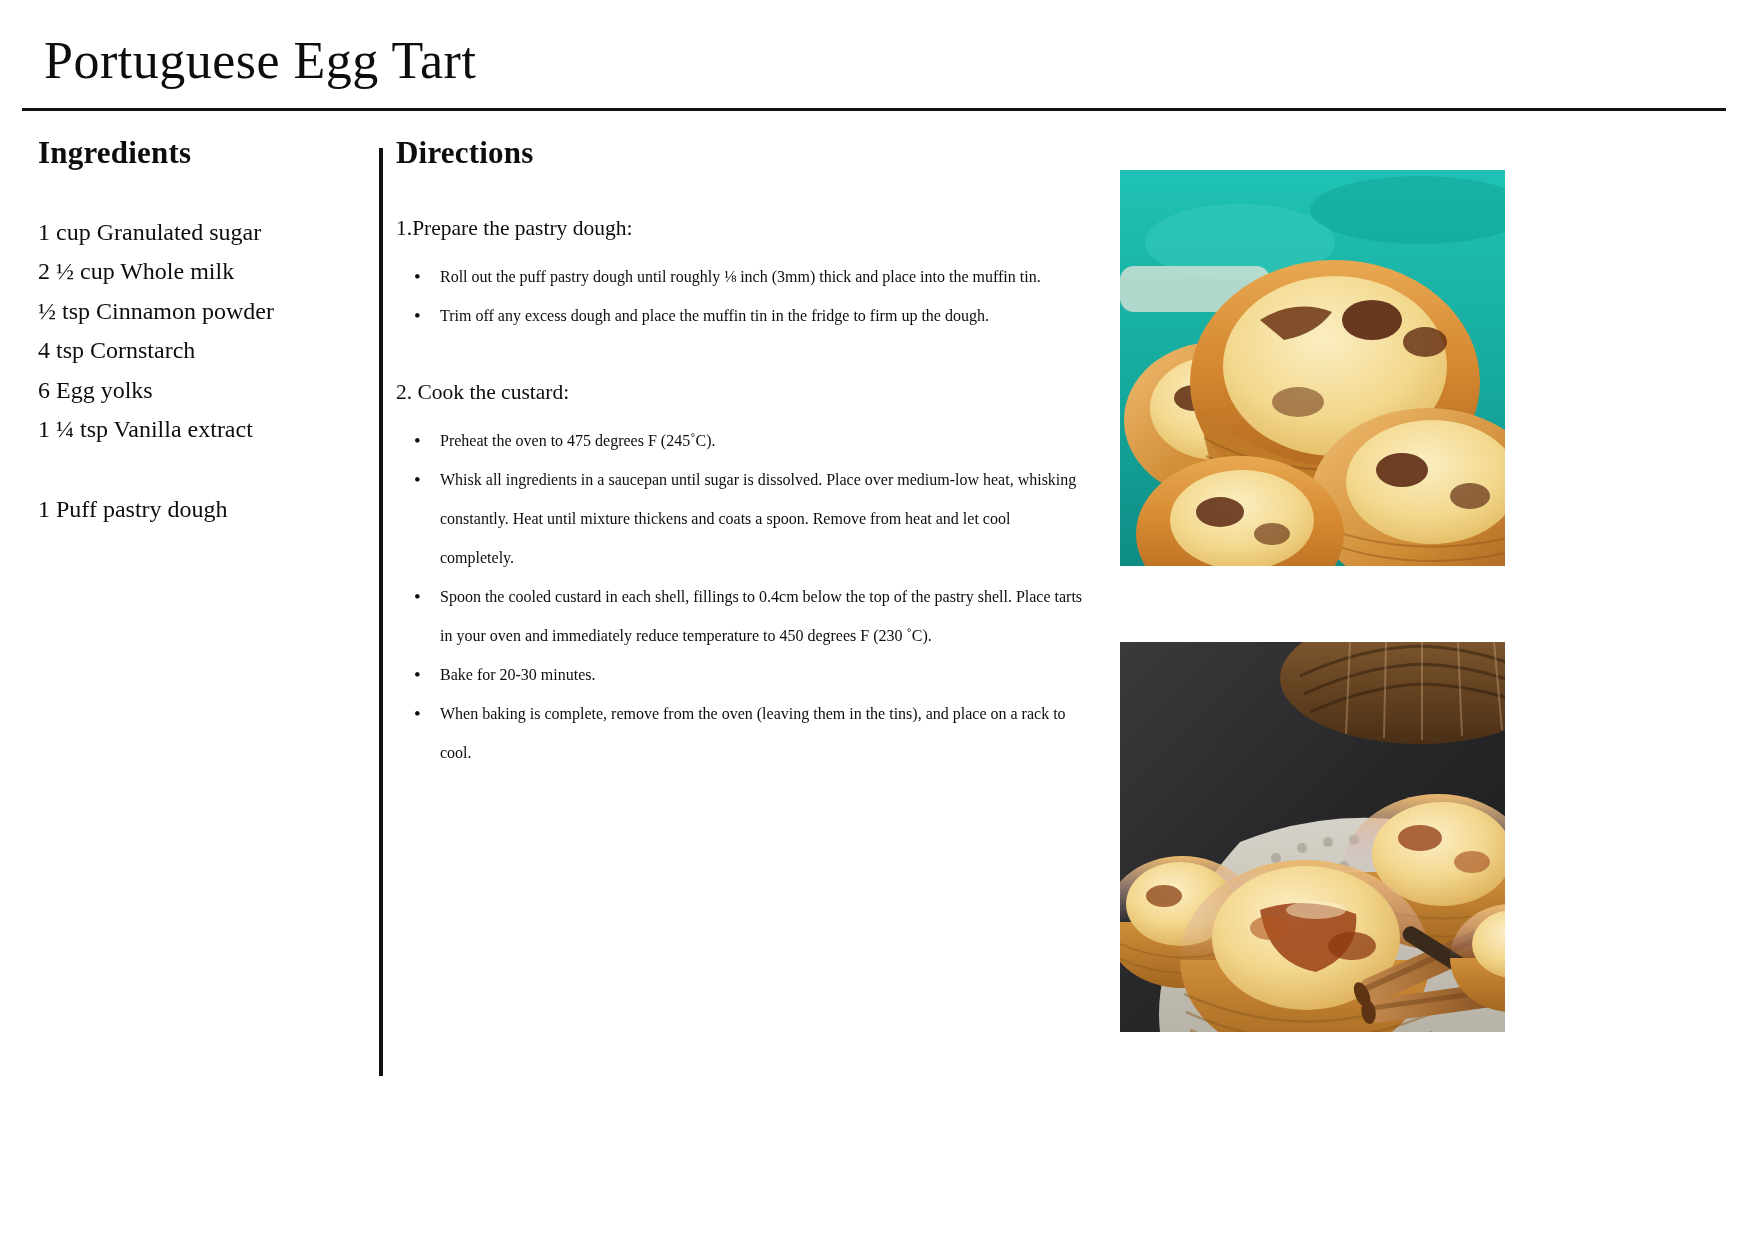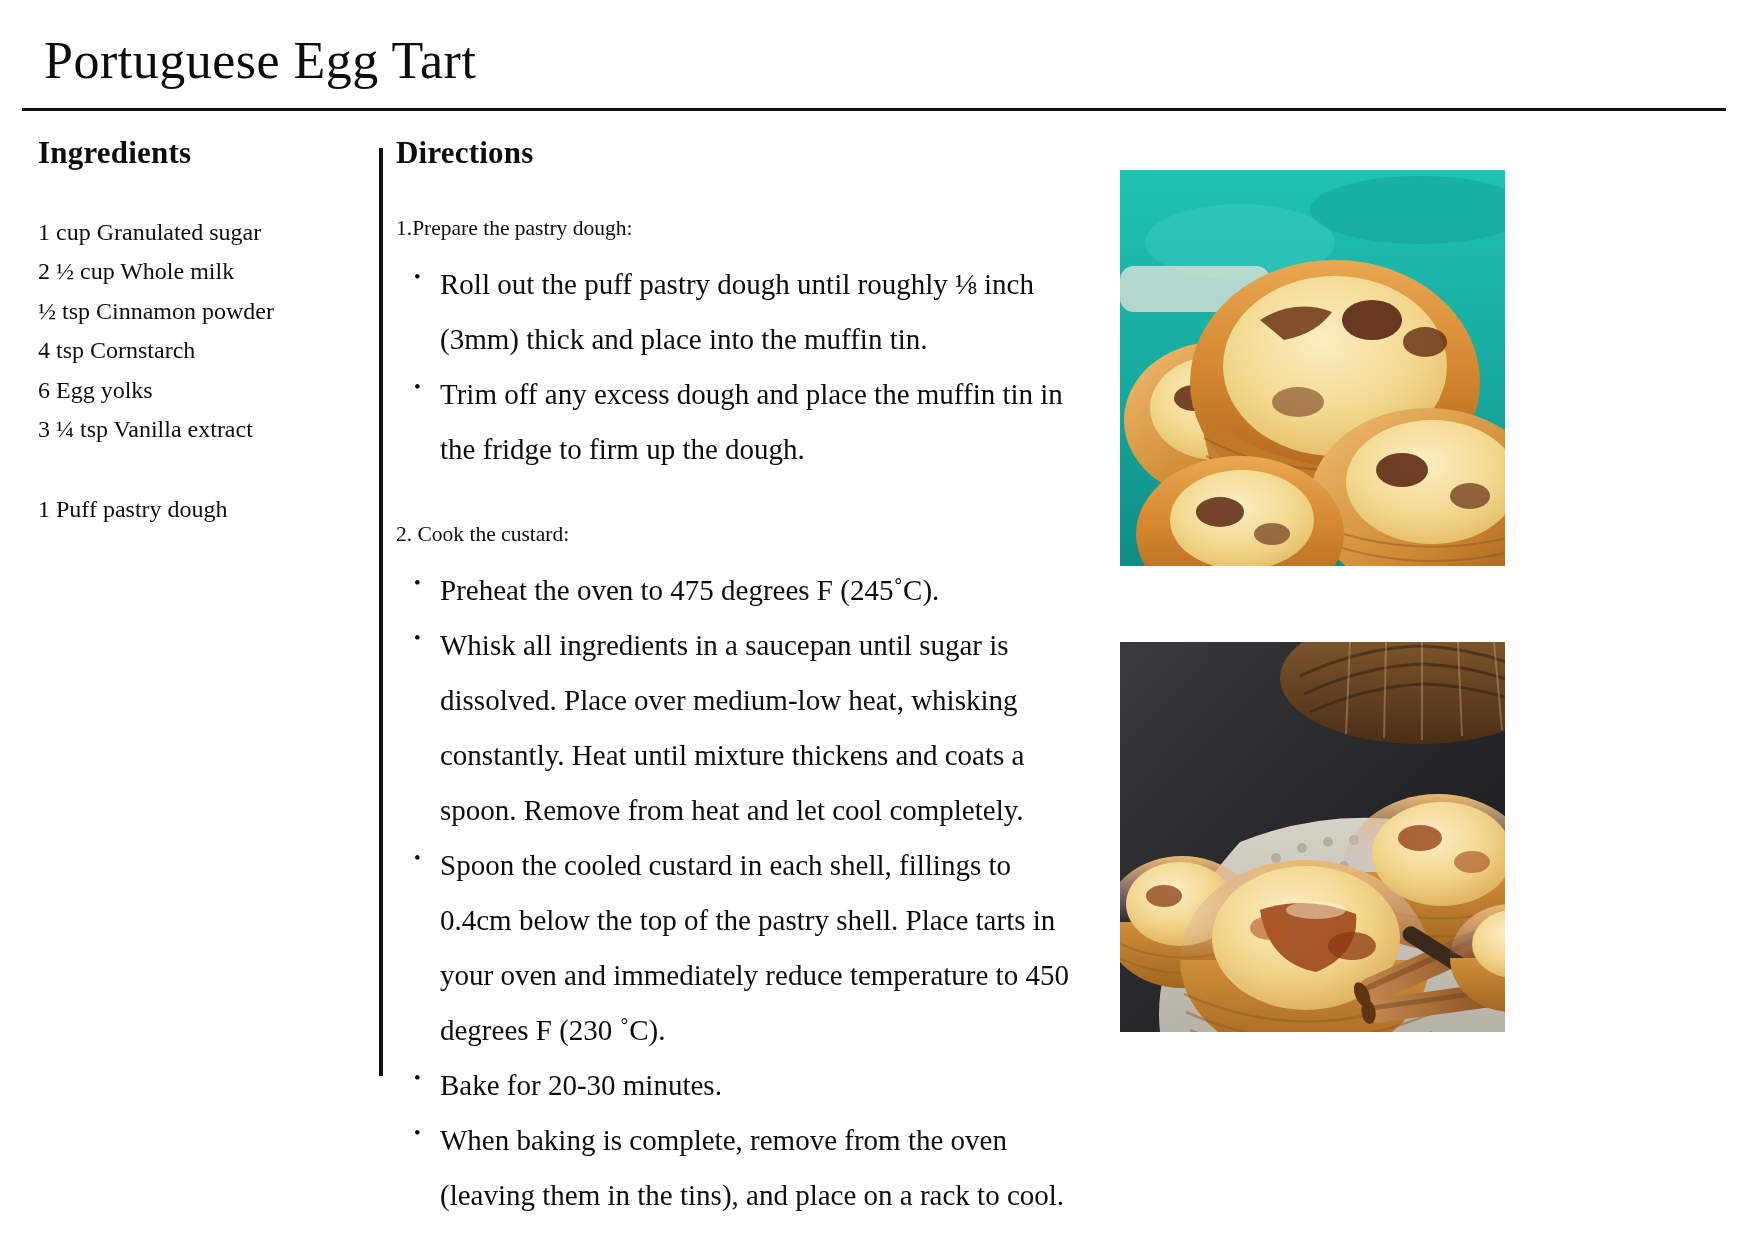--- a/index.html
+++ b/index.html
@@ -96,22 +96,22 @@
   .step-block + .step-block .step-heading {
     margin-top: 40px;
   }
   .bullet-list {
     list-style: none;
     margin: 0;
     padding: 0;
   }
   .bullet-item {
     position: relative;
-    font-size: 29px;
-    line-height: 55px;
+    font-size: 16px;
+    line-height: 39px;
     padding-left: 44px;
     margin-bottom: 0px;
     text-align: left;
   }
   .bullet-item::before {
     content: "\2022";
     position: absolute;
     left: 18px;
     top: 0;
     font-size: 19px;
@@ -144,21 +144,21 @@
 <div class="title-rule"></div>
 
 <div class="col-ingredients">
   <h2 class="section-heading">Ingredients</h2>
   <ul class="ingredient-list">
     <li class="ingredient-item">1 cup Granulated sugar</li>
     <li class="ingredient-item">2 ½ cup Whole milk</li>
     <li class="ingredient-item">½ tsp Cinnamon powder</li>
     <li class="ingredient-item">4 tsp Cornstarch</li>
     <li class="ingredient-item">6 Egg yolks</li>
-    <li class="ingredient-item">3 ¼ tsp Vanilla extract</li>
+    <li class="ingredient-item">1 ¼ tsp Vanilla extract</li>
     <li class="ingredient-item spaced">1 Puff pastry dough</li>
   </ul>
 </div>
 
 <div class="col-divider"></div>
 
 <div class="col-directions">
   <h2 class="section-heading">Directions</h2>
 
   <div class="step-block">

